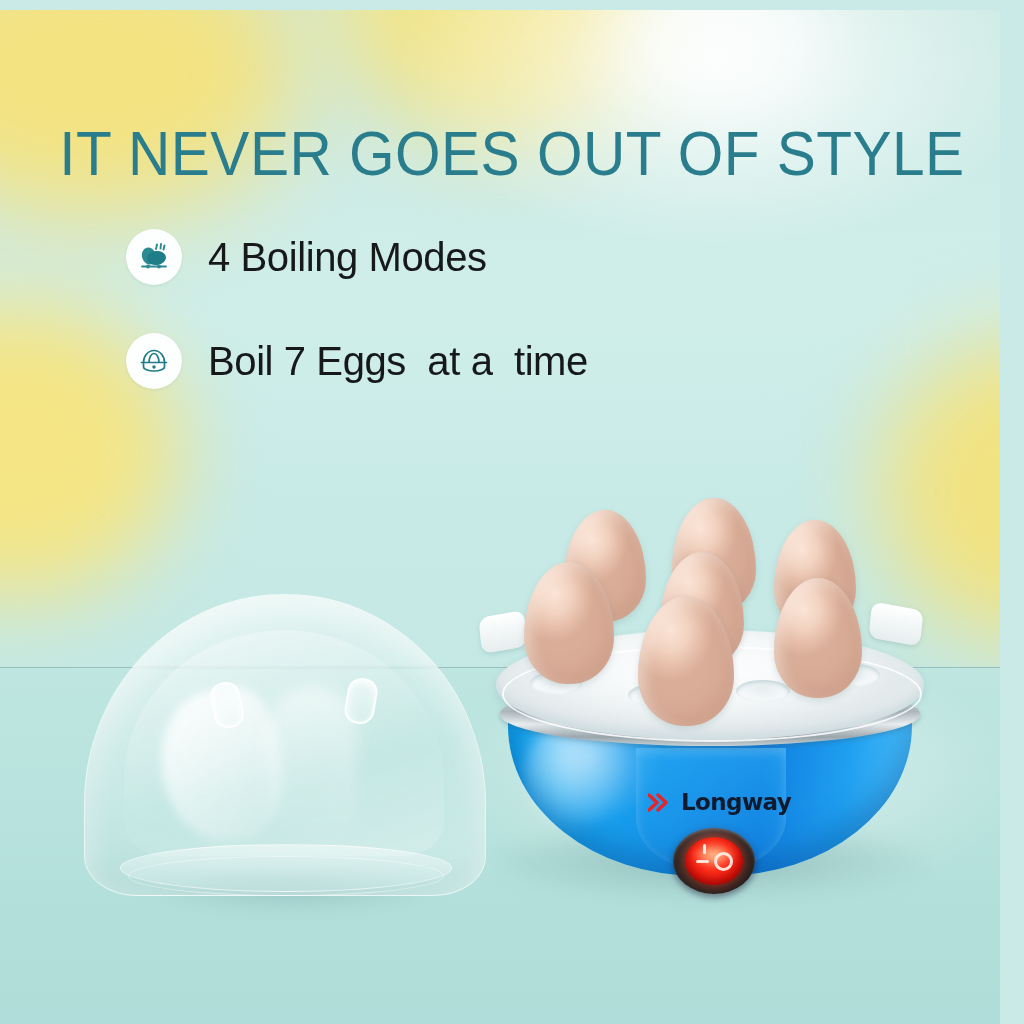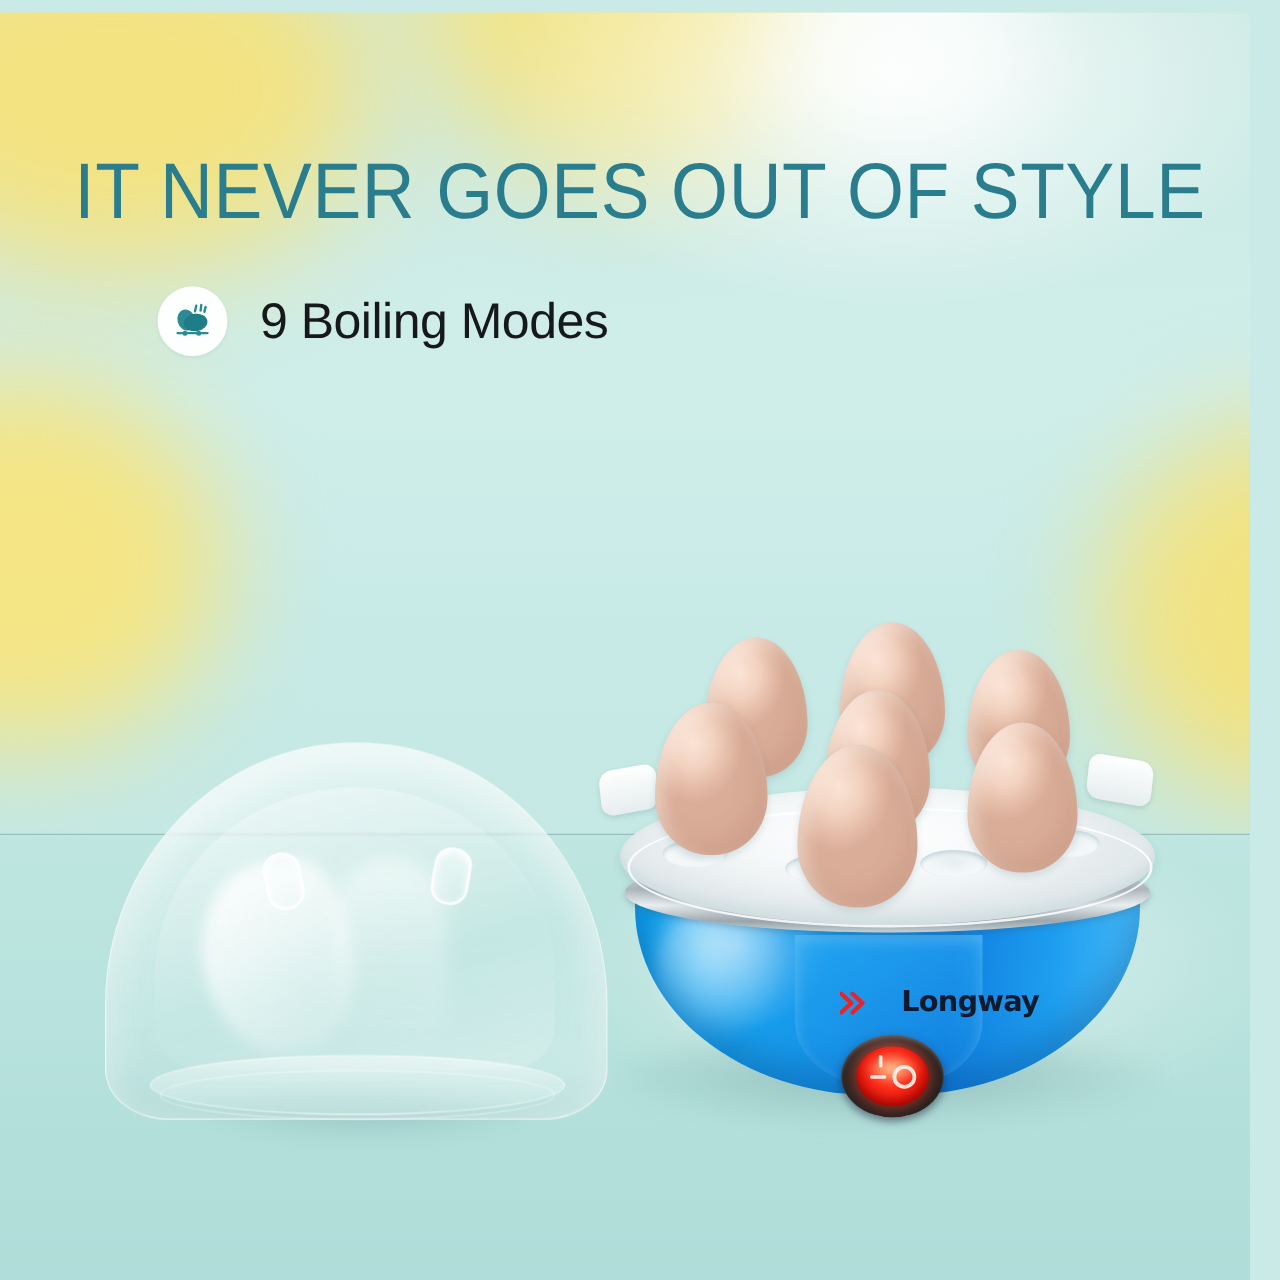--- a/index.html
+++ b/index.html
@@ -190,21 +190,21 @@
     position:absolute;border-radius:50% 50% 48% 48% / 62% 62% 38% 38%;
     background:
       radial-gradient(ellipse 44% 40% at 34% 26%,#fbe4d6 0%,#f2d2c0 42%,#e5bda8 72%,#d9ad97 100%);
     box-shadow:inset -8px -10px 18px rgba(180,130,110,.28),
                inset 6px 6px 14px rgba(255,245,238,.55),
                0 3px 6px rgba(110,140,145,.22);
   }
 
   
   .logo{
-    position:absolute;left:672px;top:779px;display:flex;align-items:center;gap:25px;text-align:right;
+    position:absolute;left:648px;top:779px;display:flex;align-items:center;gap:9px;text-align:right;
   }
   .logo-chev{display:block;}
   .logo-text{
     font-size:23px;font-weight:700;color:#101a2e;letter-spacing:-.6px;
     font-family:"DejaVu Sans",sans-serif;
   }
 
   
   .switch-wrap{position:absolute;left:673px;top:818px;width:82px;height:66px;}
   .sw-bezel{
@@ -260,23 +260,35 @@
           <g stroke="#2b8a93" stroke-width="1.9" stroke-linecap="round">
             <line x1="22" y1="6.5" x2="21" y2="11"></line>
             <line x1="26" y1="6" x2="25.5" y2="10.5"></line>
             <line x1="29.5" y1="7.5" x2="28.5" y2="11.5"></line>
           </g>
           <line x1="7" y1="28.5" x2="31" y2="28.5" stroke="#2b8a93" stroke-width="1.8" stroke-linecap="round"></line>
           <circle cx="13" cy="28.5" r="2" fill="#2b8a93"></circle>
           <circle cx="24" cy="28.5" r="2" fill="#2b8a93"></circle>
         </svg>
       </span>
-      <span class="f-label">9 Boiling Modes</span>
+      <span class="f-label">4 Boiling Modes</span>
     </div>
 
+    <div class="feature">
+      <span class="f-icon">
+        <svg width="38" height="38" viewBox="0 0 38 38" fill="none" stroke="#1f7d87" stroke-width="1.7">
+          <path d="M8.5 20.5c0-6.6 4.7-12 10.5-12s10.5 5.4 10.5 12"></path>
+          <path d="M14 20.5c0-5 2.2-9 5-9s5 4 5 9"></path>
+          <line x1="6.5" y1="20.5" x2="31.5" y2="20.5" stroke-linecap="round"></line>
+          <path d="M8.5 20.5v4.2c0 2.4 4.7 4.3 10.5 4.3s10.5-1.9 10.5-4.3v-4.2"></path>
+          <circle cx="19" cy="25" r="1.7" fill="#1f7d87" stroke="none"></circle>
+        </svg>
+      </span>
+      <span class="f-label">Boil 7 Eggs  at a  time</span>
+    </div>
 
 
   </div>
 
   <div class="lid">
     <div class="lid-shadow"></div>
     <div class="lid-body"></div>
     <div class="lid-inner"></div>
     <div class="lid-gloss"></div>
     <div class="lid-gloss2"></div>

